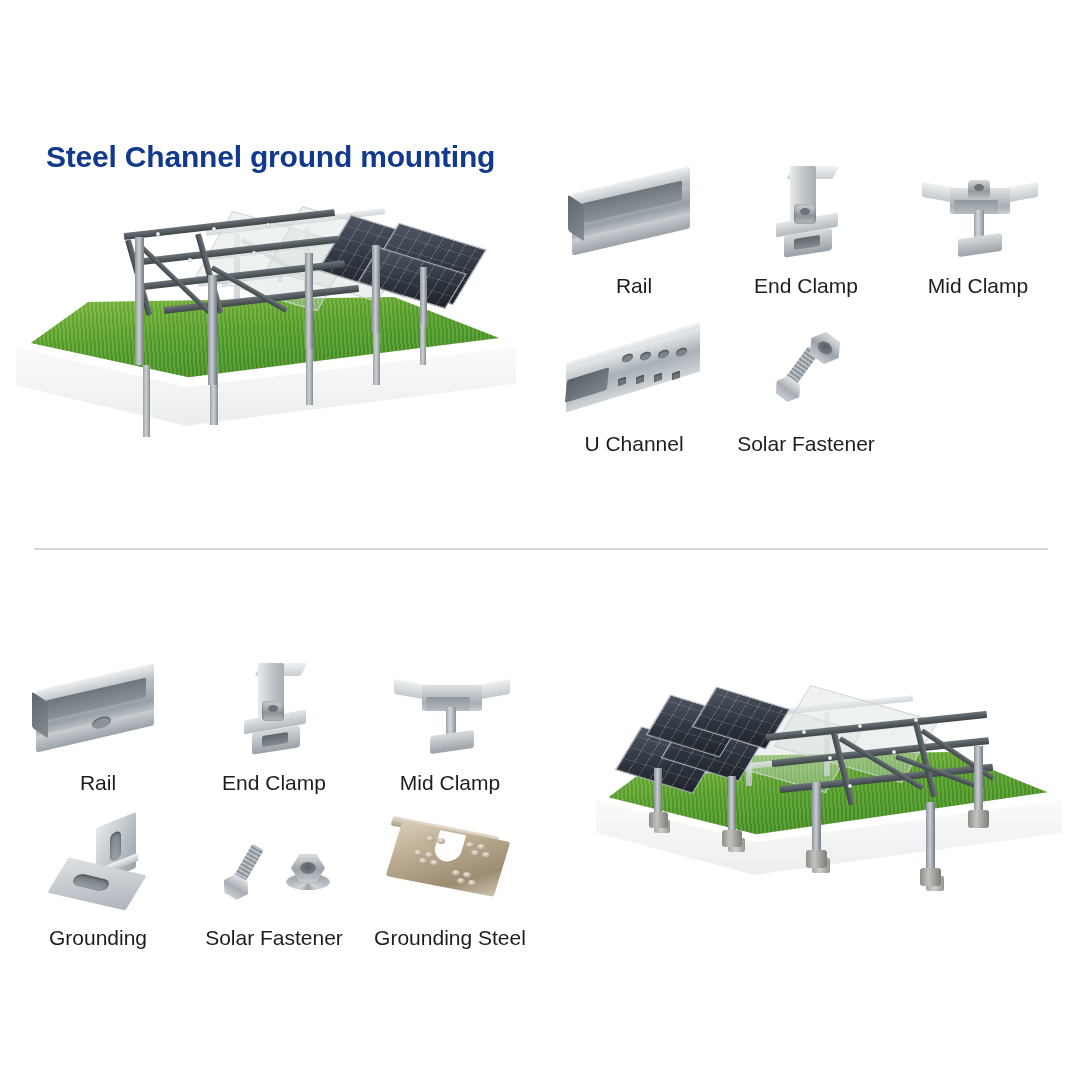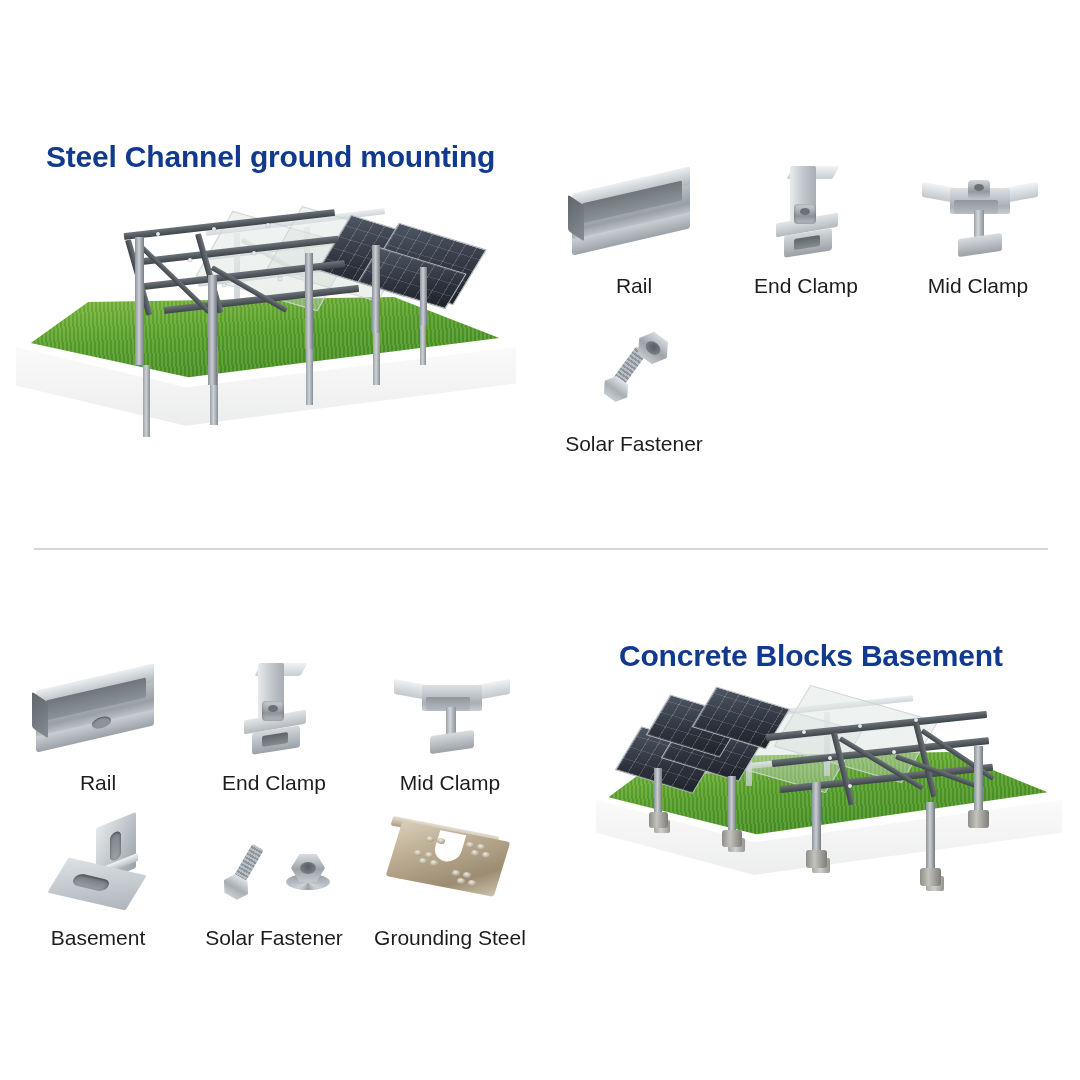--- a/index.html
+++ b/index.html
@@ -486,37 +486,55 @@
           <div class="body"></div>
           <div class="bodyshadow"></div>
           <div class="bolt"></div>
           <div class="stem"></div>
           <div class="foot"></div>
         </div>
       </div>
       <div class="product-label">Mid Clamp</div>
     </div>
 
+    <div class="product-cell">
+      <div class="product-art">
+        <div class="uchan">
+          <div class="lip"></div>
+          <div class="body"></div>
+          <div class="face"></div>
+          <div class="mouth"></div>
+          <div class="rhole" style="left:60px;  top:24px;"></div>
+          <div class="rhole" style="left:78px;  top:22px;"></div>
+          <div class="rhole" style="left:96px;  top:20px;"></div>
+          <div class="rhole" style="left:114px; top:18px;"></div>
+          <div class="shole" style="left:56px;  top:48px;"></div>
+          <div class="shole" style="left:74px;  top:46px;"></div>
+          <div class="shole" style="left:92px;  top:44px;"></div>
+          <div class="shole" style="left:110px; top:42px;"></div>
+        </div>
+      </div>
+      <div class="product-label">U Channel</div>
+    </div>
 
 
     <div class="product-cell">
       <div class="product-art">
         <div class="fastener">
           <div class="shank" style="left:52px; top:22px; transform:rotate(36deg);"></div>
           <div class="nut" style="left:66px; top:10px; transform:rotate(36deg);"></div>
           <div class="hex" style="left:32px; top:54px; transform:rotate(36deg);"></div>
         </div>
       </div>
       <div class="product-label">Solar Fastener</div>
     </div>
   </div>
 
   <div class="divider"></div>
 
-  <div class="section-title" id="title-concrete">Concrete Blocks Basement</div>
 
   <div class="product-grid" id="grid-concrete">
 
     <div class="product-cell">
       <div class="product-art">
         <div class="rail">
           <div class="top-flange"></div>
           <div class="web"></div>
           <div class="inner"></div>
           <div class="bottom-flange"></div>
@@ -558,21 +576,21 @@
     <div class="product-cell">
       <div class="product-art">
         <div class="angle">
           <div class="vface"></div>
           <div class="edge"></div>
           <div class="hface"></div>
           <div class="slotV"></div>
           <div class="slotH"></div>
         </div>
       </div>
-      <div class="product-label">Basement</div>
+      <div class="product-label">Grounding</div>
     </div>
 
     <div class="product-cell">
       <div class="product-art">
         <div class="fastener">
           <div class="shank" style="left:30px; top:26px; width:13px; height:46px; transform:rotate(30deg);"></div>
           <div class="hex" style="left:12px; top:58px; transform:rotate(30deg);"></div>
           <div class="flange" style="left:76px; top:56px;"></div>
           <div class="nut" style="left:81px; top:36px;"></div>
         </div>

